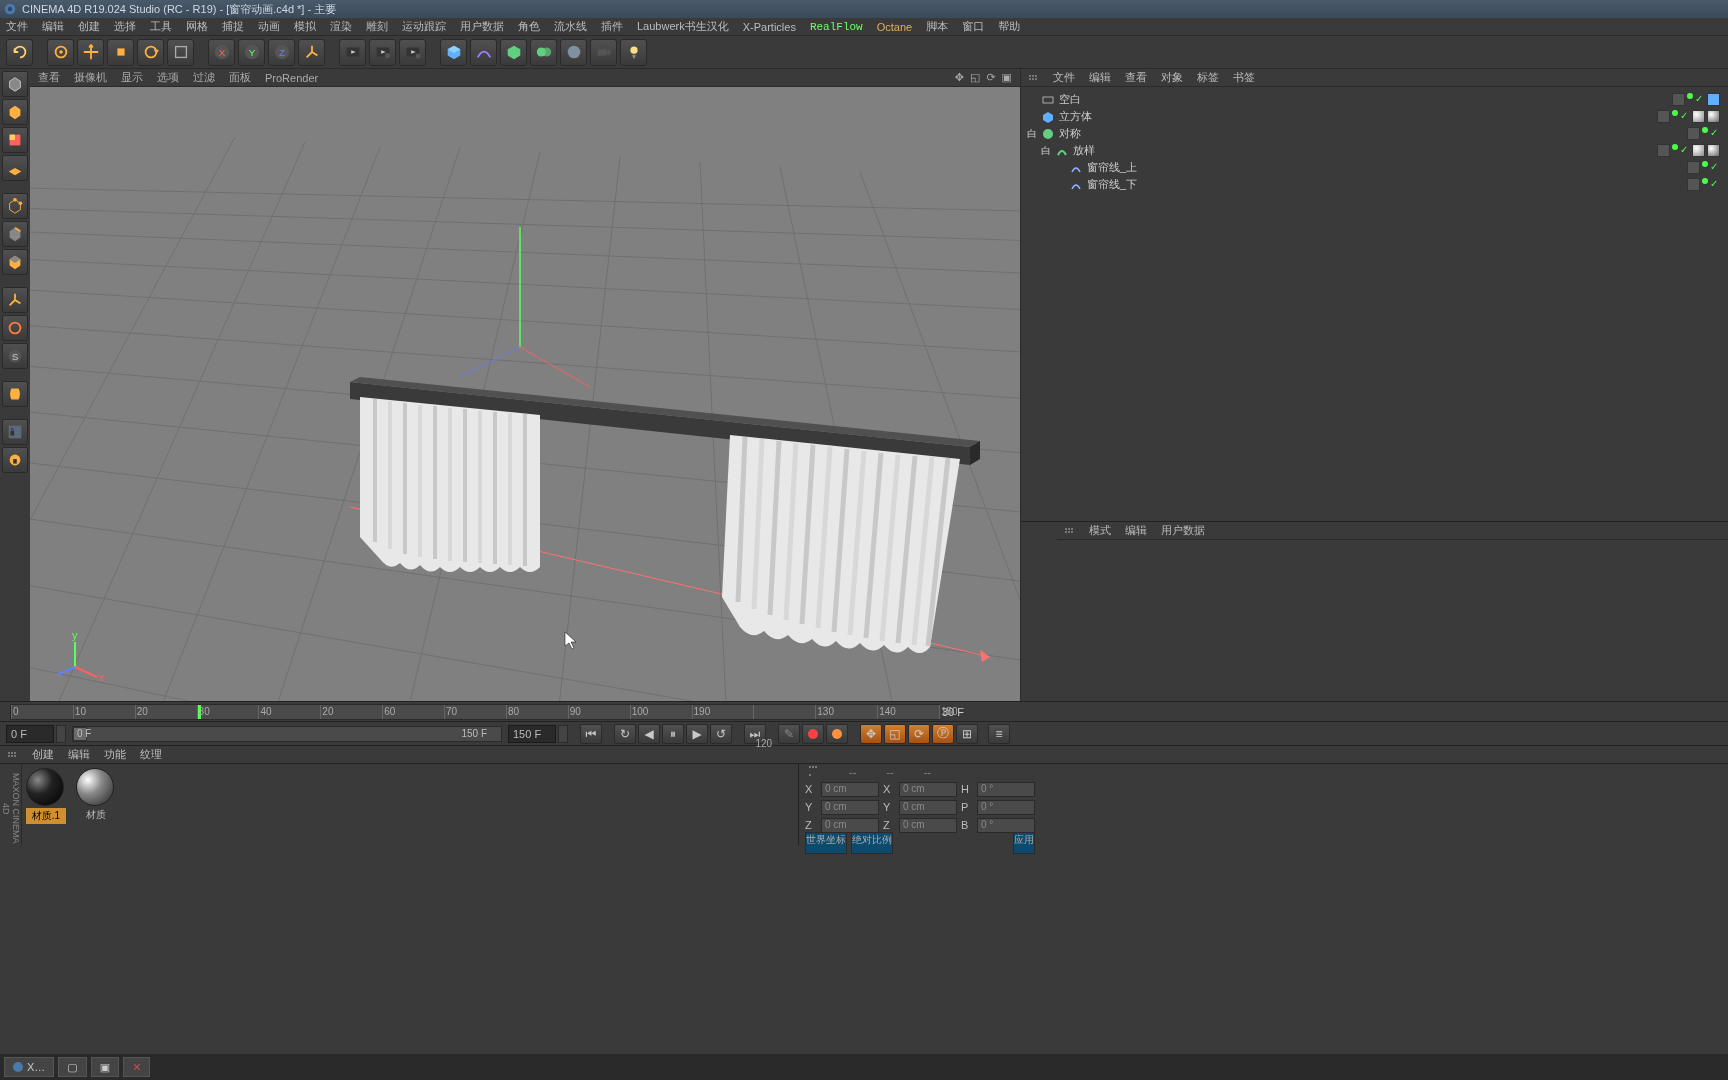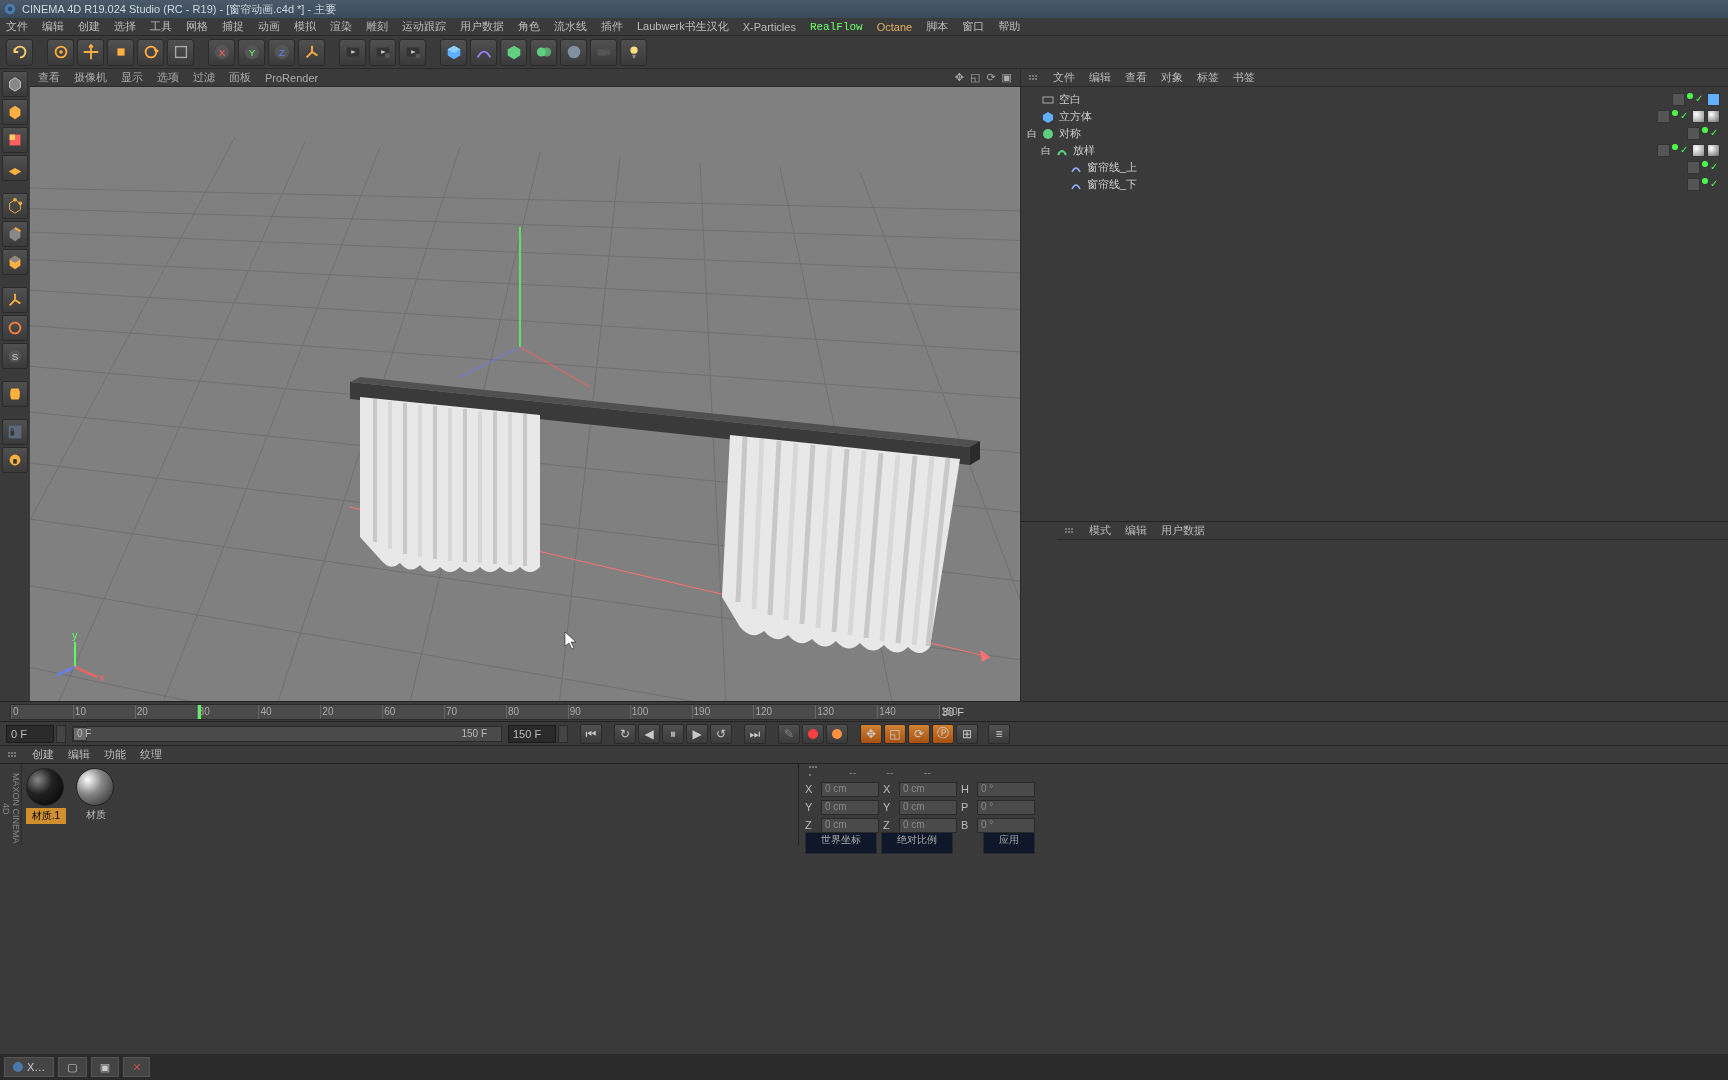--- a/index.html
+++ b/index.html
@@ -77,21 +77,21 @@
 .mat-ball .ball { width:38px; height:38px; border-radius:50%; background: radial-gradient(circle at 30% 30%, #fff, #888 40%, #222); border:1px solid #222; }
 .mat-ball.dark .ball { background: radial-gradient(circle at 30% 30%, #888, #222 40%, #000); }
 .mat-ball .lbl { background:#d09030; color:#000; font-size:10px; padding:1px 2px; margin-top:2px; }
 .mat-ball .lbl2 { color:#bbb; font-size:10px; margin-top:2px; }
 
 .coord-panel { flex: 0 0 240px; border-left:1px solid #222; padding:2px; }
 .coord-head { height:14px; display:flex; gap:30px; padding:0 8px; }
 .coord-row { display:flex; align-items:center; height:18px; gap:4px; padding:0 4px; }
 .coord-row .lbl { width:12px; color:#bbb; font-size:11px; }
 .coord-row .val { width:58px; height:15px; background:#4a4a4a; border:1px solid #2a2a2a; font-size:10px; padding:0 3px; color:#888; }
-.coord-btn { height:22px; background:#0f172a; border:1px solid #2a2a2a; font-size:10px; padding:0 15px; color:#aaa; }
+.coord-btn { height:22px; background:#0c4a6e; border:1px solid #2a2a2a; font-size:10px; padding:0 0; color:#aaa; }
 
 .fill { flex:1; }
 
 .taskbar { position:absolute; bottom:0; left:0; right:0; height:26px; background:#2a2a2a; display:flex; align-items:center; padding:0 4px; gap:4px; }
 .tb-item { height:20px; padding:0 8px; background:#444; border:1px solid #555; display:flex; align-items:center; font-size:11px; color:#ccc; gap:4px; }
 .tb-item .x { color:#c05050; }
 </style>
 </head>
 <body>
 
@@ -592,21 +592,21 @@
       <div class="tl-num" style="left: calc(46.6667% + 2px);">70</div>
       <div class="tl-tick" style="left: 53.3333%;"></div>
       <div class="tl-num" style="left: calc(53.3333% + 2px);">80</div>
       <div class="tl-tick" style="left: 60%;"></div>
       <div class="tl-num" style="left: calc(60% + 2px);">90</div>
       <div class="tl-tick" style="left: 66.6667%;"></div>
       <div class="tl-num" style="left: calc(66.6667% + 2px);">100</div>
       <div class="tl-tick" style="left: 73.3333%;"></div>
       <div class="tl-num" style="left: calc(73.3333% + 2px);">190</div>
       <div class="tl-tick" style="left: 80%;"></div>
-      <div class="tl-num" style="left: calc(80% + 2px);">120</div>
+      <div class="tl-num" style="left: calc(80% + 2px); margin-top: 32px;">120</div>
       <div class="tl-tick" style="left: 86.6667%;"></div>
       <div class="tl-num" style="left: calc(86.6667% + 2px);">130</div>
       <div class="tl-tick" style="left: 93.3333%;"></div>
       <div class="tl-num" style="left: calc(93.3333% + 2px);">140</div>
       <div class="tl-tick" style="left: 100%;"></div>
       <div class="tl-num" style="left: calc(100% + 2px);">150</div>
     </div>
   <span class="tl-cur">30 F</span>
 </div>
 

